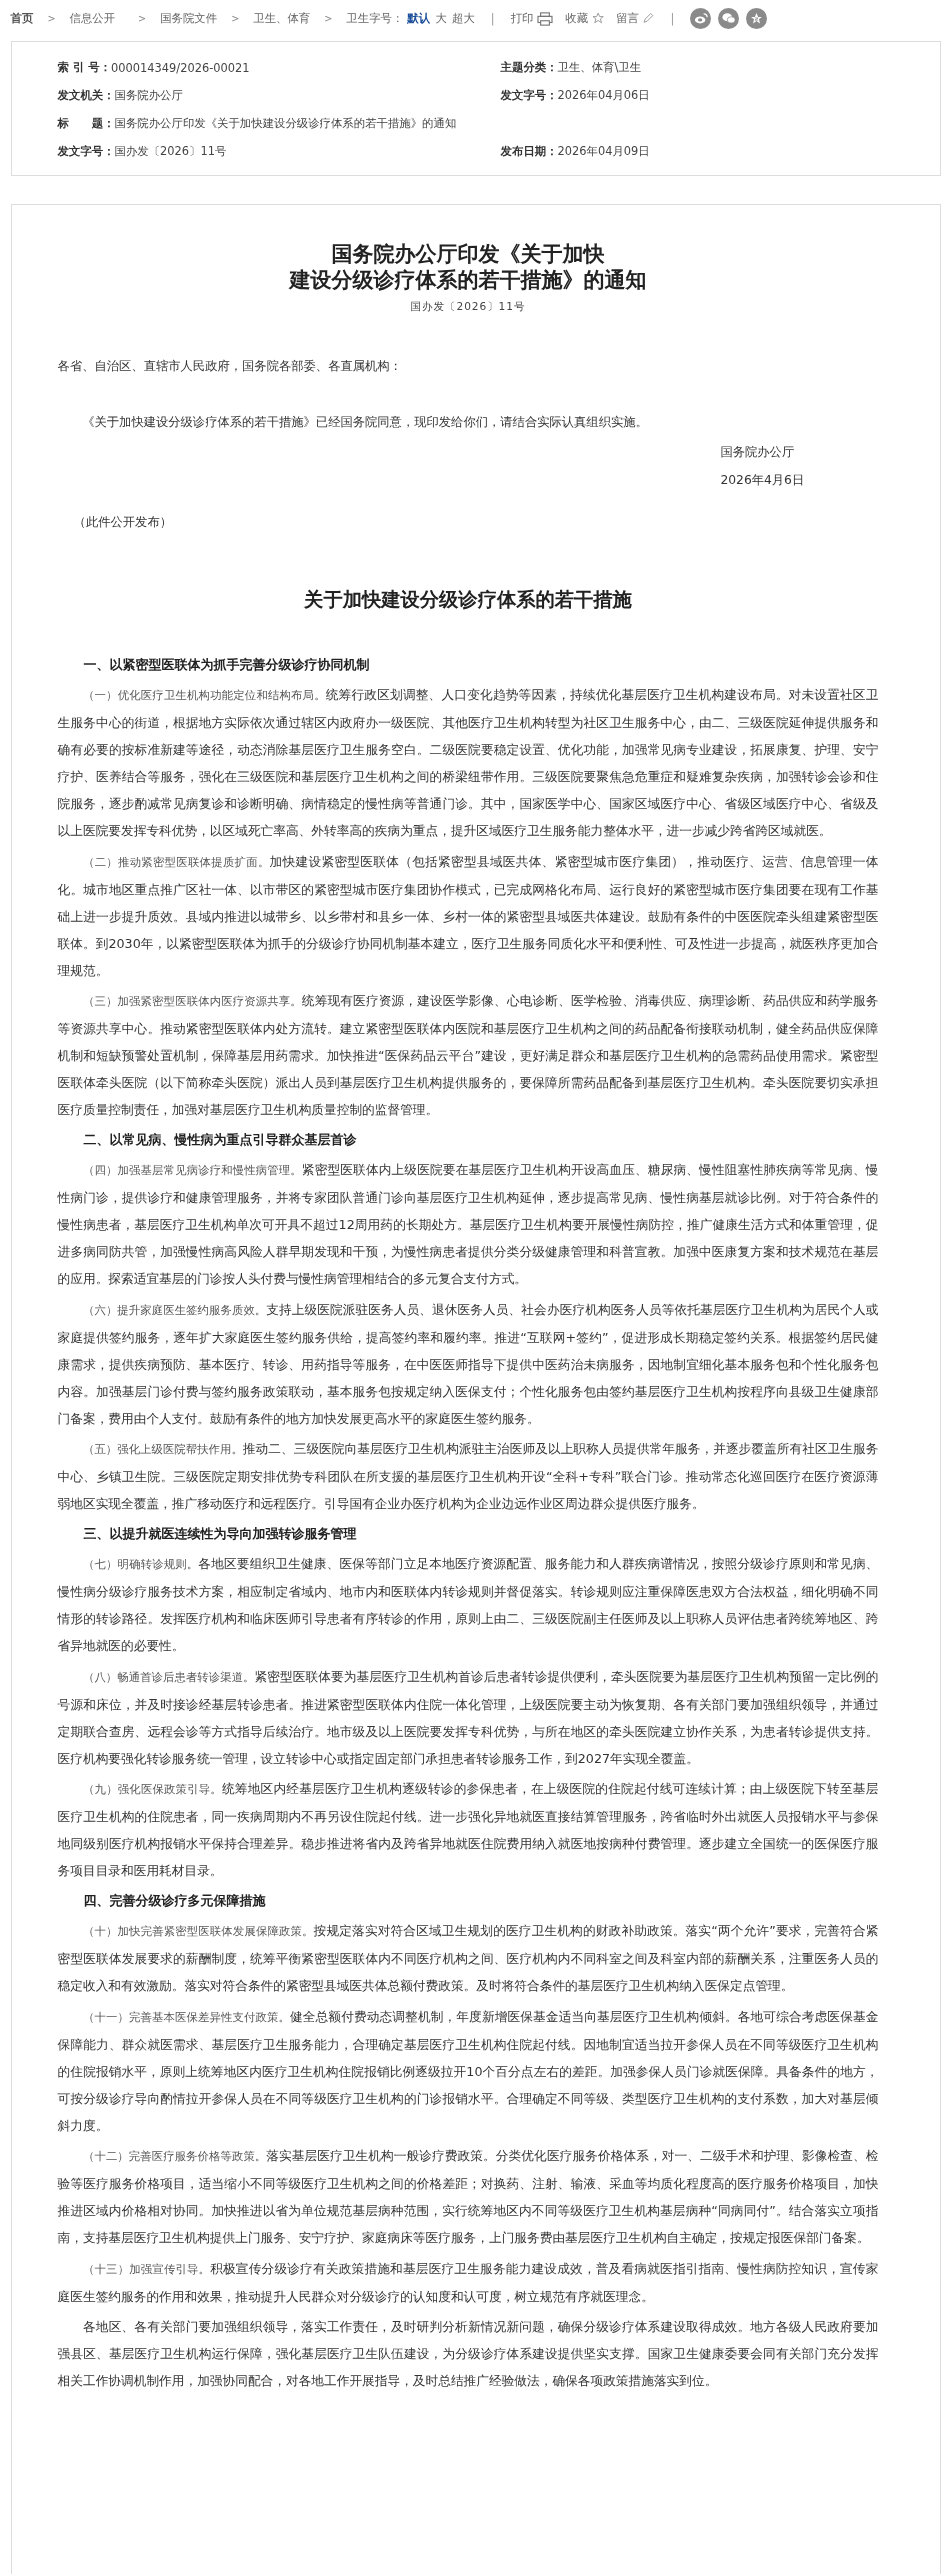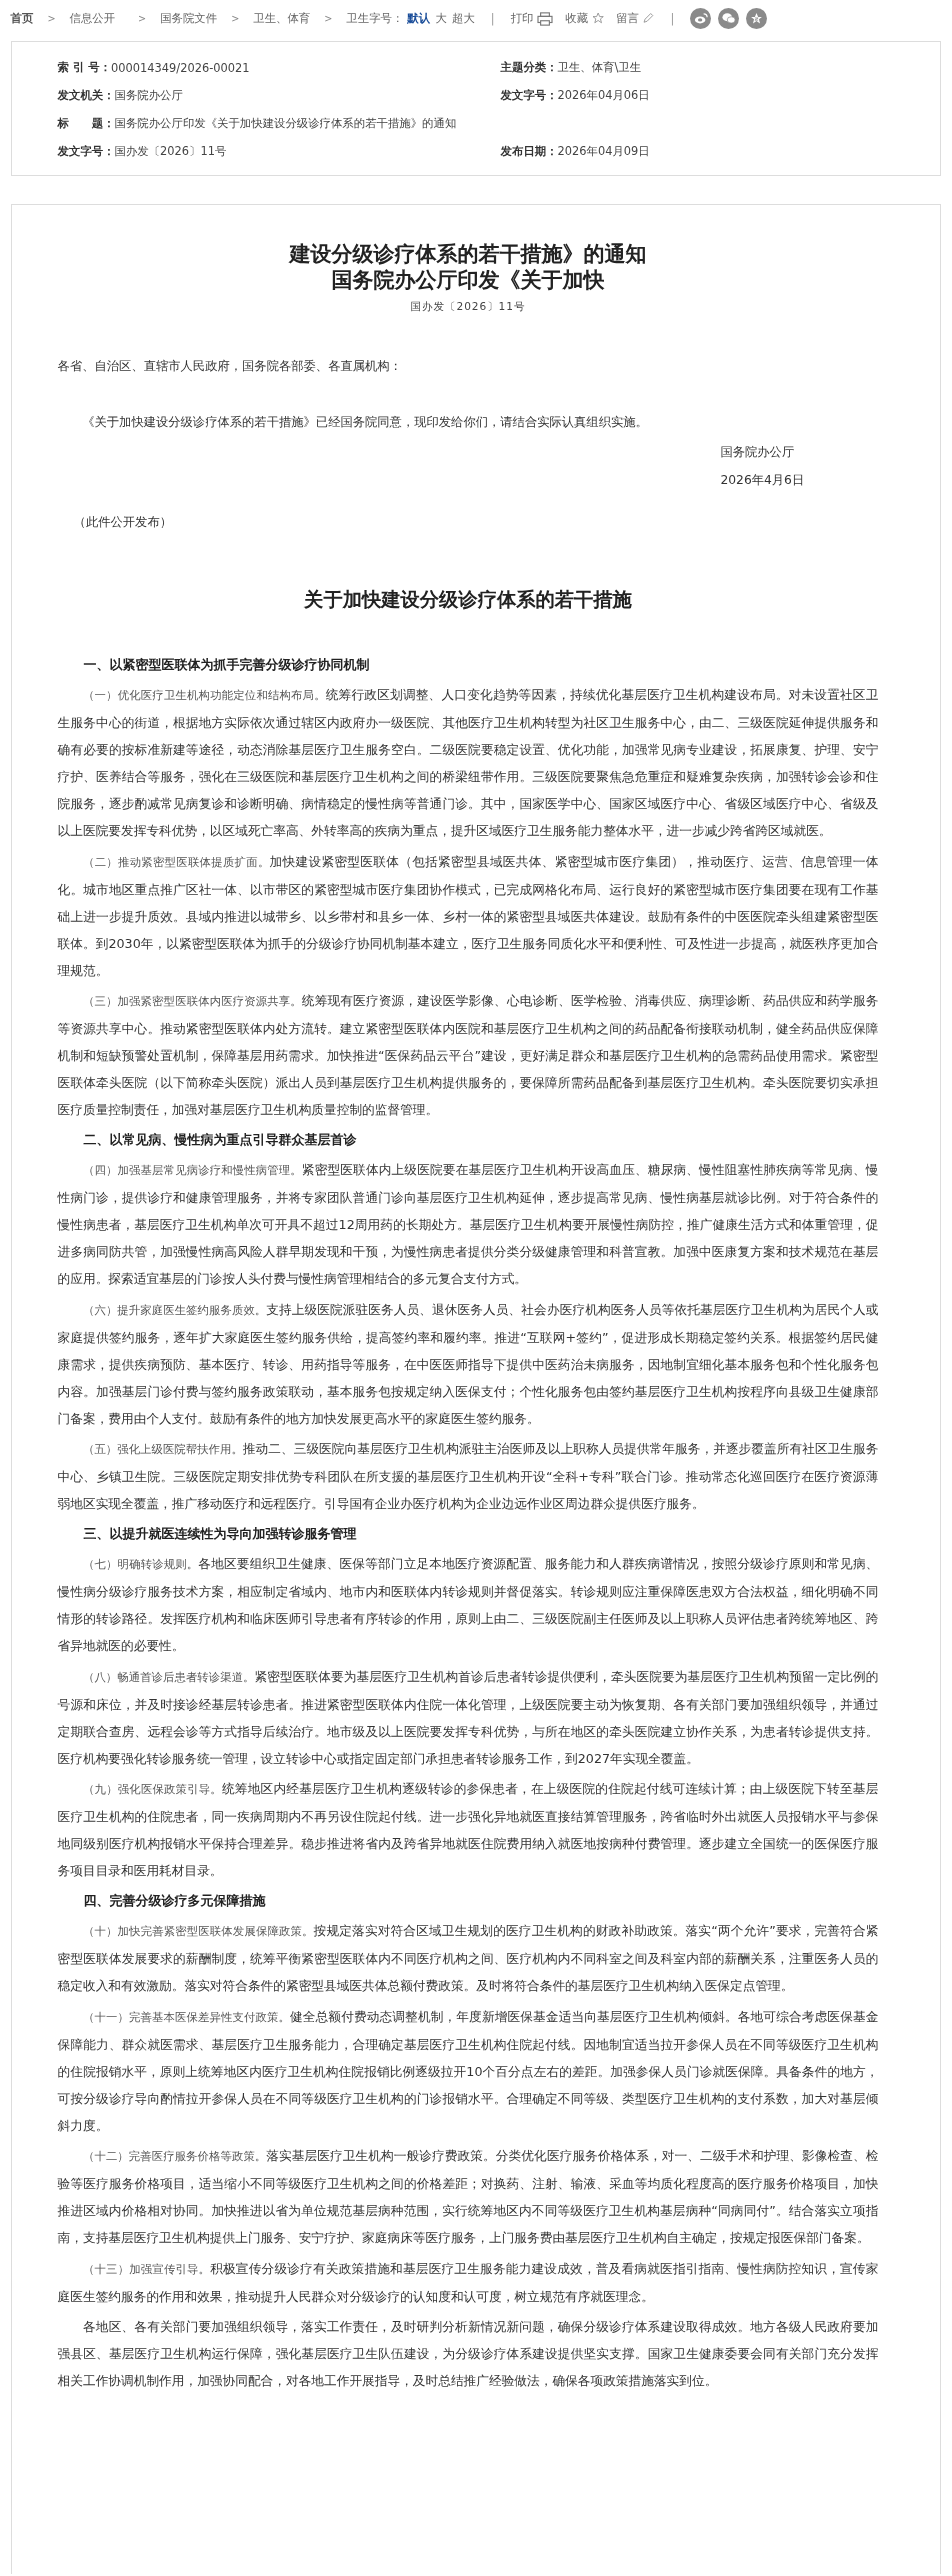--- a/index.html
+++ b/index.html
@@ -191,22 +191,22 @@
     </div>
     <div class="meta-cell">
       <span class="meta-label">发布日期：</span>
       <span class="meta-value">2026年04月09日</span>
     </div>
   </div>
 </div>
 
 <div class="content">
   <div class="title">
+    <div>国务院办公厅印发《关于加快</div>
     <div>建设分级诊疗体系的若干措施》的通知</div>
-    <div>国务院办公厅印发《关于加快</div>
   </div>
   <div class="docno">国办发〔2026〕11号</div>
 
   <div class="addressee">各省、自治区、直辖市人民政府，国务院各部委、各直属机构：</div>
   <div class="p-indent" style="padding-left:0">《关于加快建设分级诊疗体系的若干措施》已经国务院同意，现印发给你们，请结合实际认真组织实施。</div>
   <div class="signature">
     <div>国务院办公厅</div>
     <div>2026年4月6日</div>
   </div>
   <div class="note">（此件公开发布）</div>

